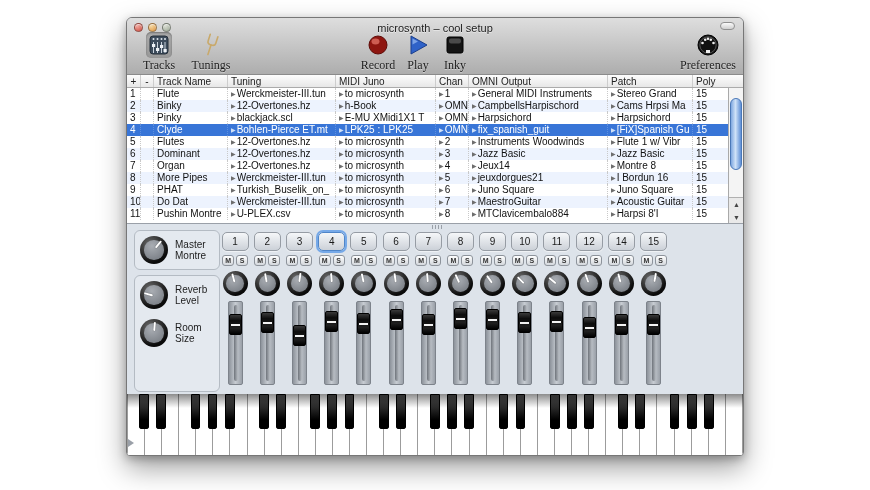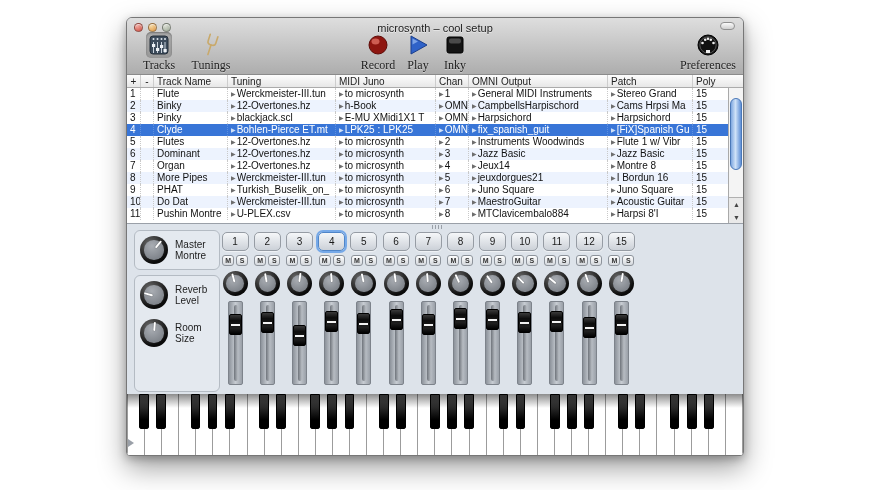--- a/index.html
+++ b/index.html
@@ -581,20 +581,35 @@
             <div class="msbtn">M</div>
             <div class="msbtn">S</div>
           </div>
           <div class="knob small">
             <div class="cap"></div>
             <div class="ind" style="transform: rotate(-20deg);"></div>
           </div>
           <div class="fader">
             <div class="groove"></div>
             <div class="fhandle" style="top: 15px;"></div>
+          </div>
+        </div>
+        <div class="strip">
+          <div class="chbtn">14</div>
+          <div class="msrow">
+            <div class="msbtn">M</div>
+            <div class="msbtn">S</div>
+          </div>
+          <div class="knob small">
+            <div class="cap"></div>
+            <div class="ind" style="transform: rotate(-15deg);"></div>
+          </div>
+          <div class="fader">
+            <div class="groove"></div>
+            <div class="fhandle" style="top: 12px;"></div>
           </div>
         </div>
         <div class="strip">
           <div class="chbtn">15</div>
           <div class="msrow">
             <div class="msbtn">M</div>
             <div class="msbtn">S</div>
           </div>
           <div class="knob small">
             <div class="cap"></div>

